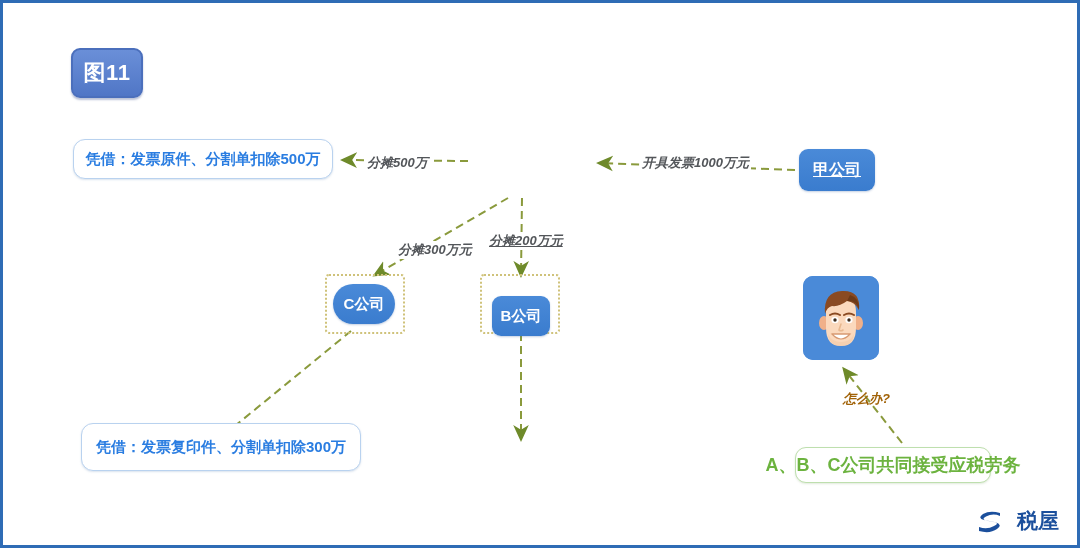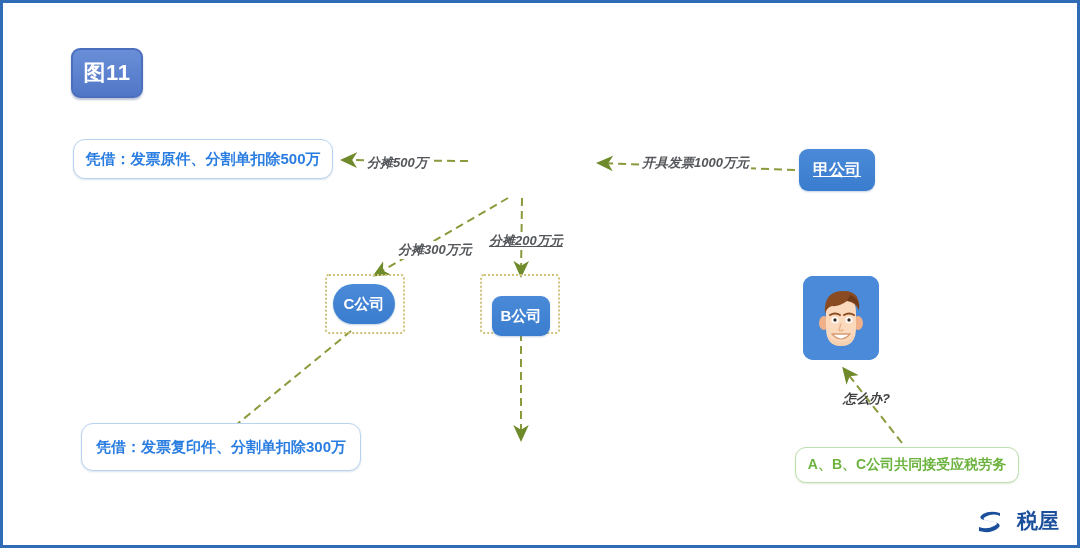--- a/index.html
+++ b/index.html
@@ -60,32 +60,32 @@
     white-space: nowrap;
   }
   #voucher-500 { left: 70px;  top: 136px; width: 260px; height: 40px; }
   #voucher-300 { left: 78px;  top: 420px; width: 280px; height: 48px; }
   #voucher-200 { left: 400px; top: 442px; width: 272px; height: 40px; }
 
   
   .note-green {
     position: absolute;
     left: 792px; top: 444px;
-    width: 224px; height: 36px;
+    width: 196px; height: 36px;
     box-sizing: border-box;
     background: #ffffff;
     border: 1.5px solid #bedfae;
     border-radius: 11px;
     box-shadow: 0 1px 2px rgba(140,175,120,.25);
     display: flex;
     align-items: center;
     justify-content: center;
     color: #6cb33f;
     font-weight: bold;
-    font-size: 14px;
+    font-size: 18px;
     white-space: nowrap;
   }
 
   
   .node-a {
     position: absolute;
     left: 468px; top: 128px;
     width: 118px; height: 64px;
     box-sizing: border-box;
     background: linear-gradient(180deg, #f4f9fe 0%, #e4eef9 100%);
@@ -138,21 +138,21 @@
     padding: 0 2px;
   }
   #lbl-500  { left: 362px; top: 151px; }
   #lbl-1000 { left: 637px; top: 151px; }
   #lbl-300  { left: 393px; top: 238px; }
   #lbl-200  { left: 484px; top: 229px; text-decoration: underline; }
 
   .label-red {
     position: absolute;
     left: 840px; top: 387px;
-    color: #404040;
+    color: #a16207;
     font-size: 13px;
     font-weight: bold;
     font-style: italic;
     white-space: nowrap;
   }
 
   
   .avatar {
     position: absolute;
     left: 800px; top: 273px;

